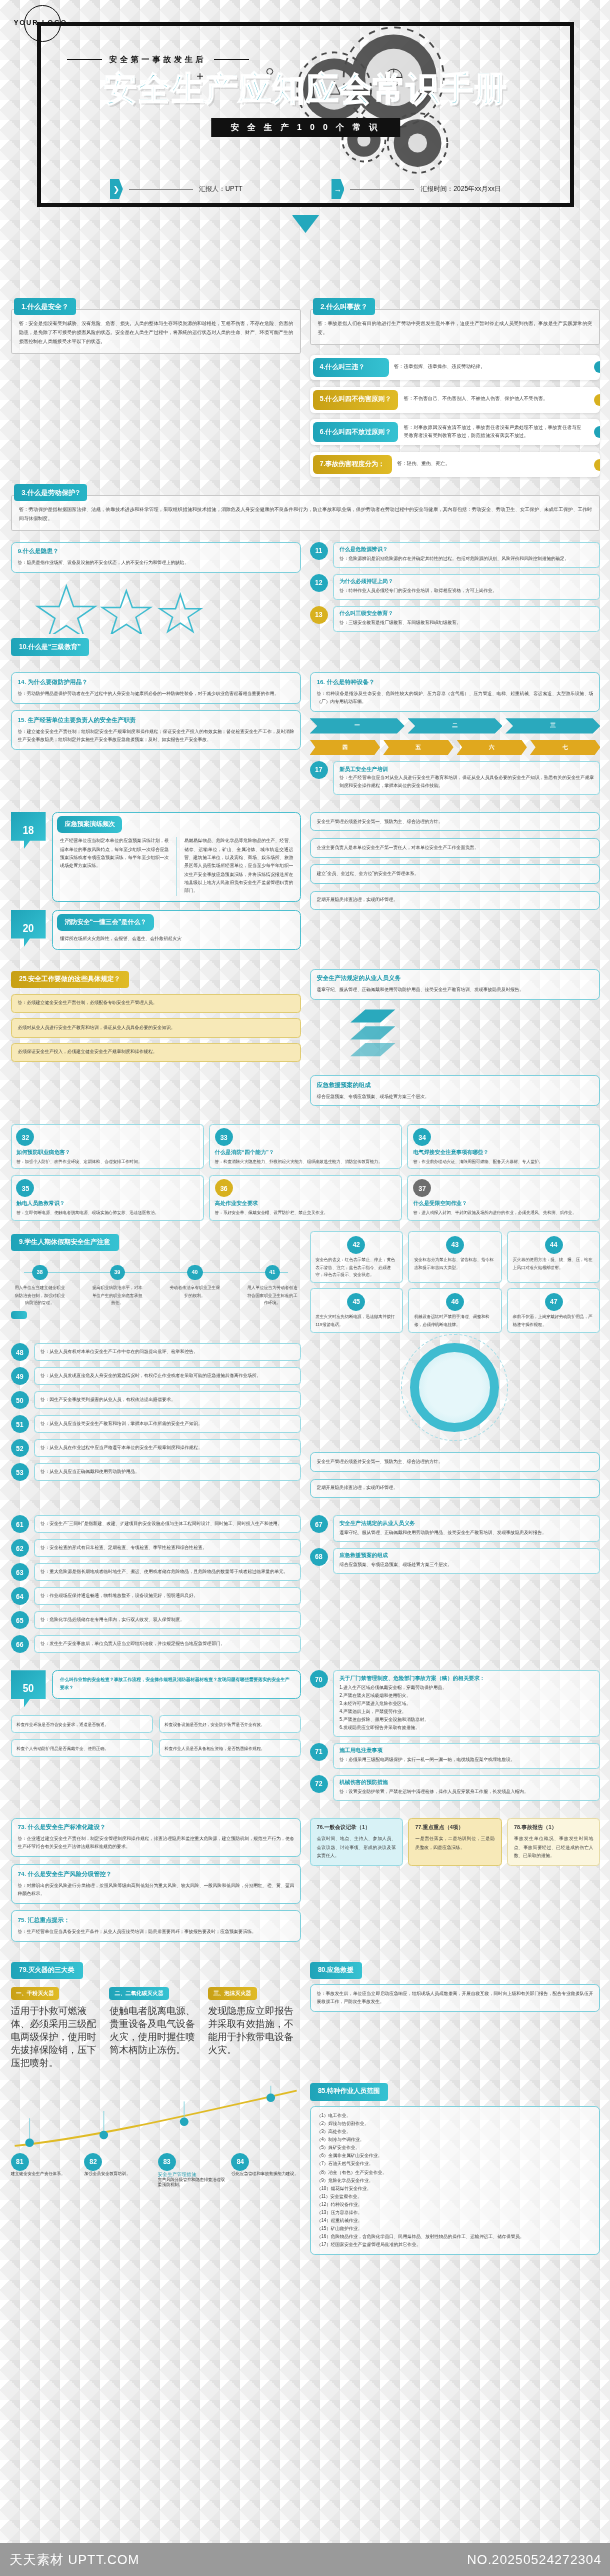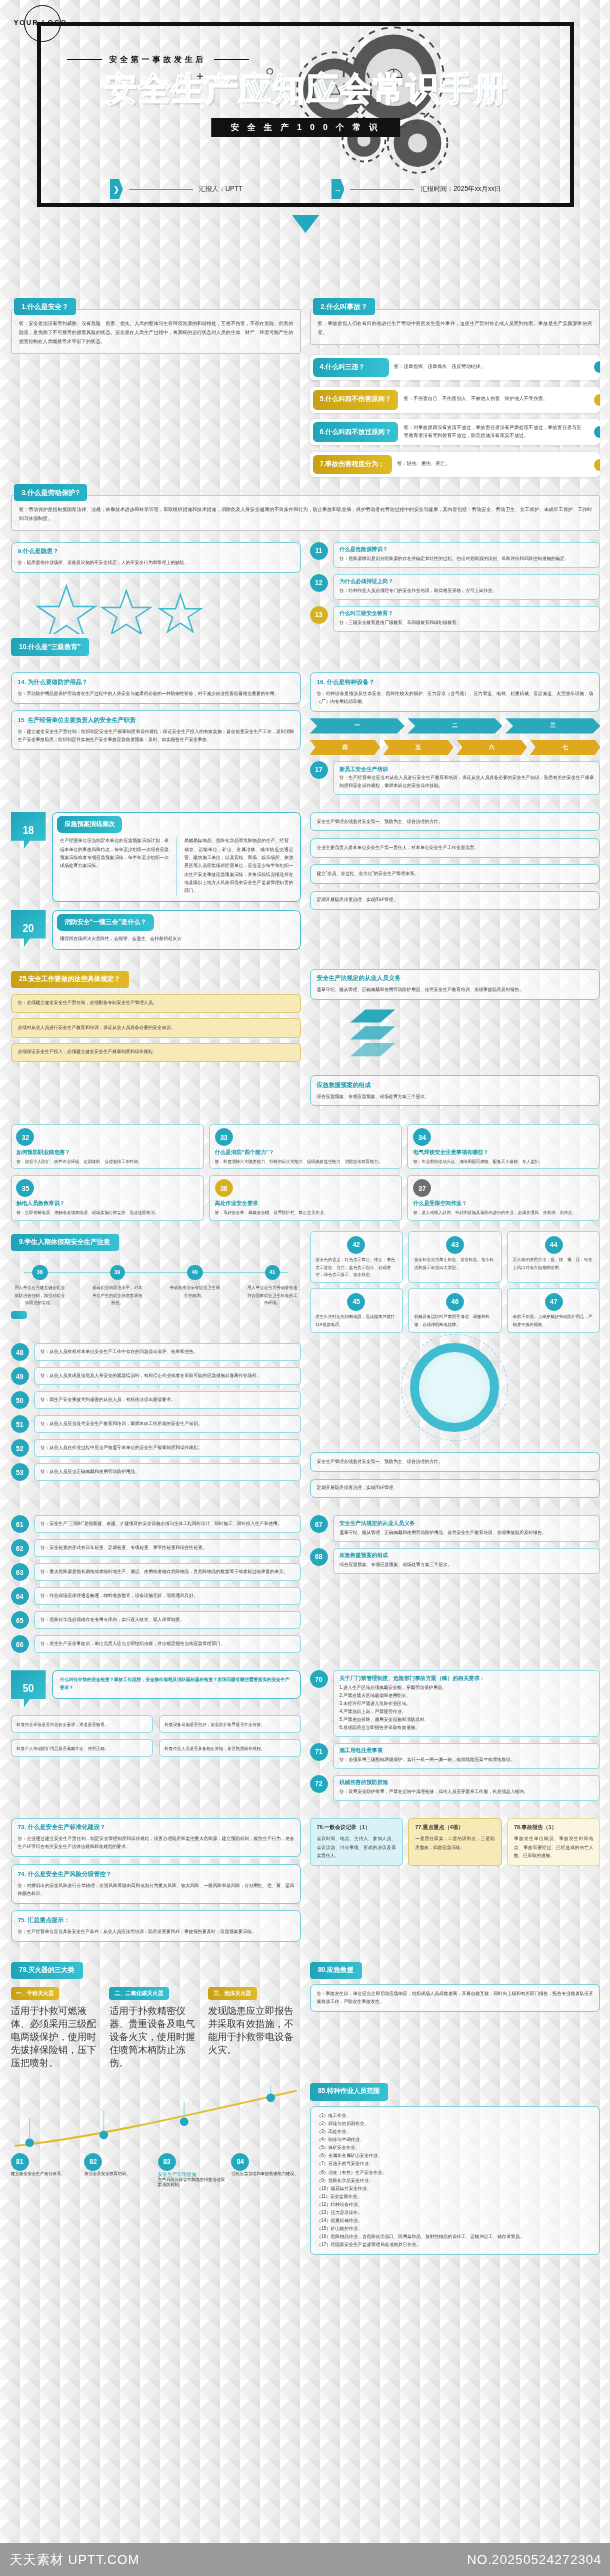--- a/index.html
+++ b/index.html
@@ -768,21 +768,21 @@
     <div class="grid2">
       <div class="col">
         <div class="banner">79.灭火器的三大类</div>
         <div style="display:flex; gap:5.4px">
           <div style="flex:1">
             <div class="banner gold" style="font-size:5.4px;padding:3px 5.4px">一、干粉灭火器</div>
             <div class="rtext">适用于扑救可燃液体、必须采用三级配电两级保护，使用时先拔掉保险销，压下压把喷射。</div>
           </div>
           <div style="flex:1">
             <div class="banner" style="font-size:5.4px;padding:3px 5.4px">二、二氧化碳灭火器</div>
-            <div class="rtext">适用于扑救精密仪器、贵重设备及电气设备火灾，使用时握住喷筒木柄防止冻伤。</div>
+            <div class="rtext">使触电者脱离电源、贵重设备及电气设备火灾，使用时握住喷筒木柄防止冻伤。</div>
           </div>
           <div style="flex:1">
             <div class="banner gold" style="font-size:5.4px;padding:3px 5.4px">三、泡沫灭火器</div>
             <div class="rtext">发现隐患应立即报告并采取有效措施，不能用于扑救带电设备火灾。</div>
           </div>
         </div>
       </div>
       <div class="col">
         <div class="banner">80.应急救援</div>
         <div class="rcard">

